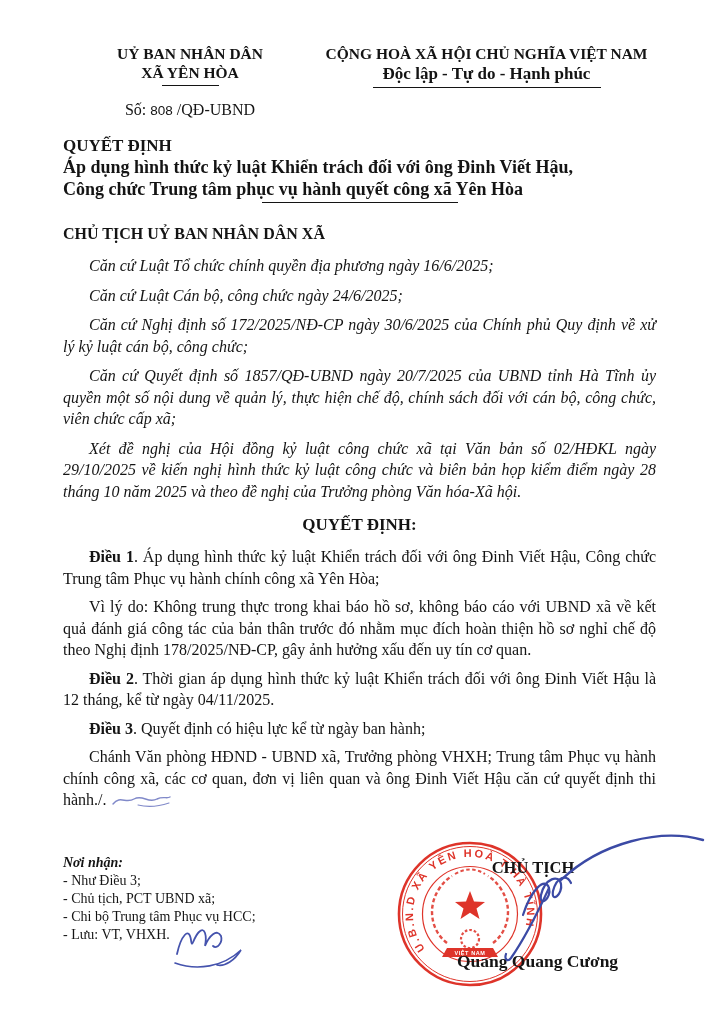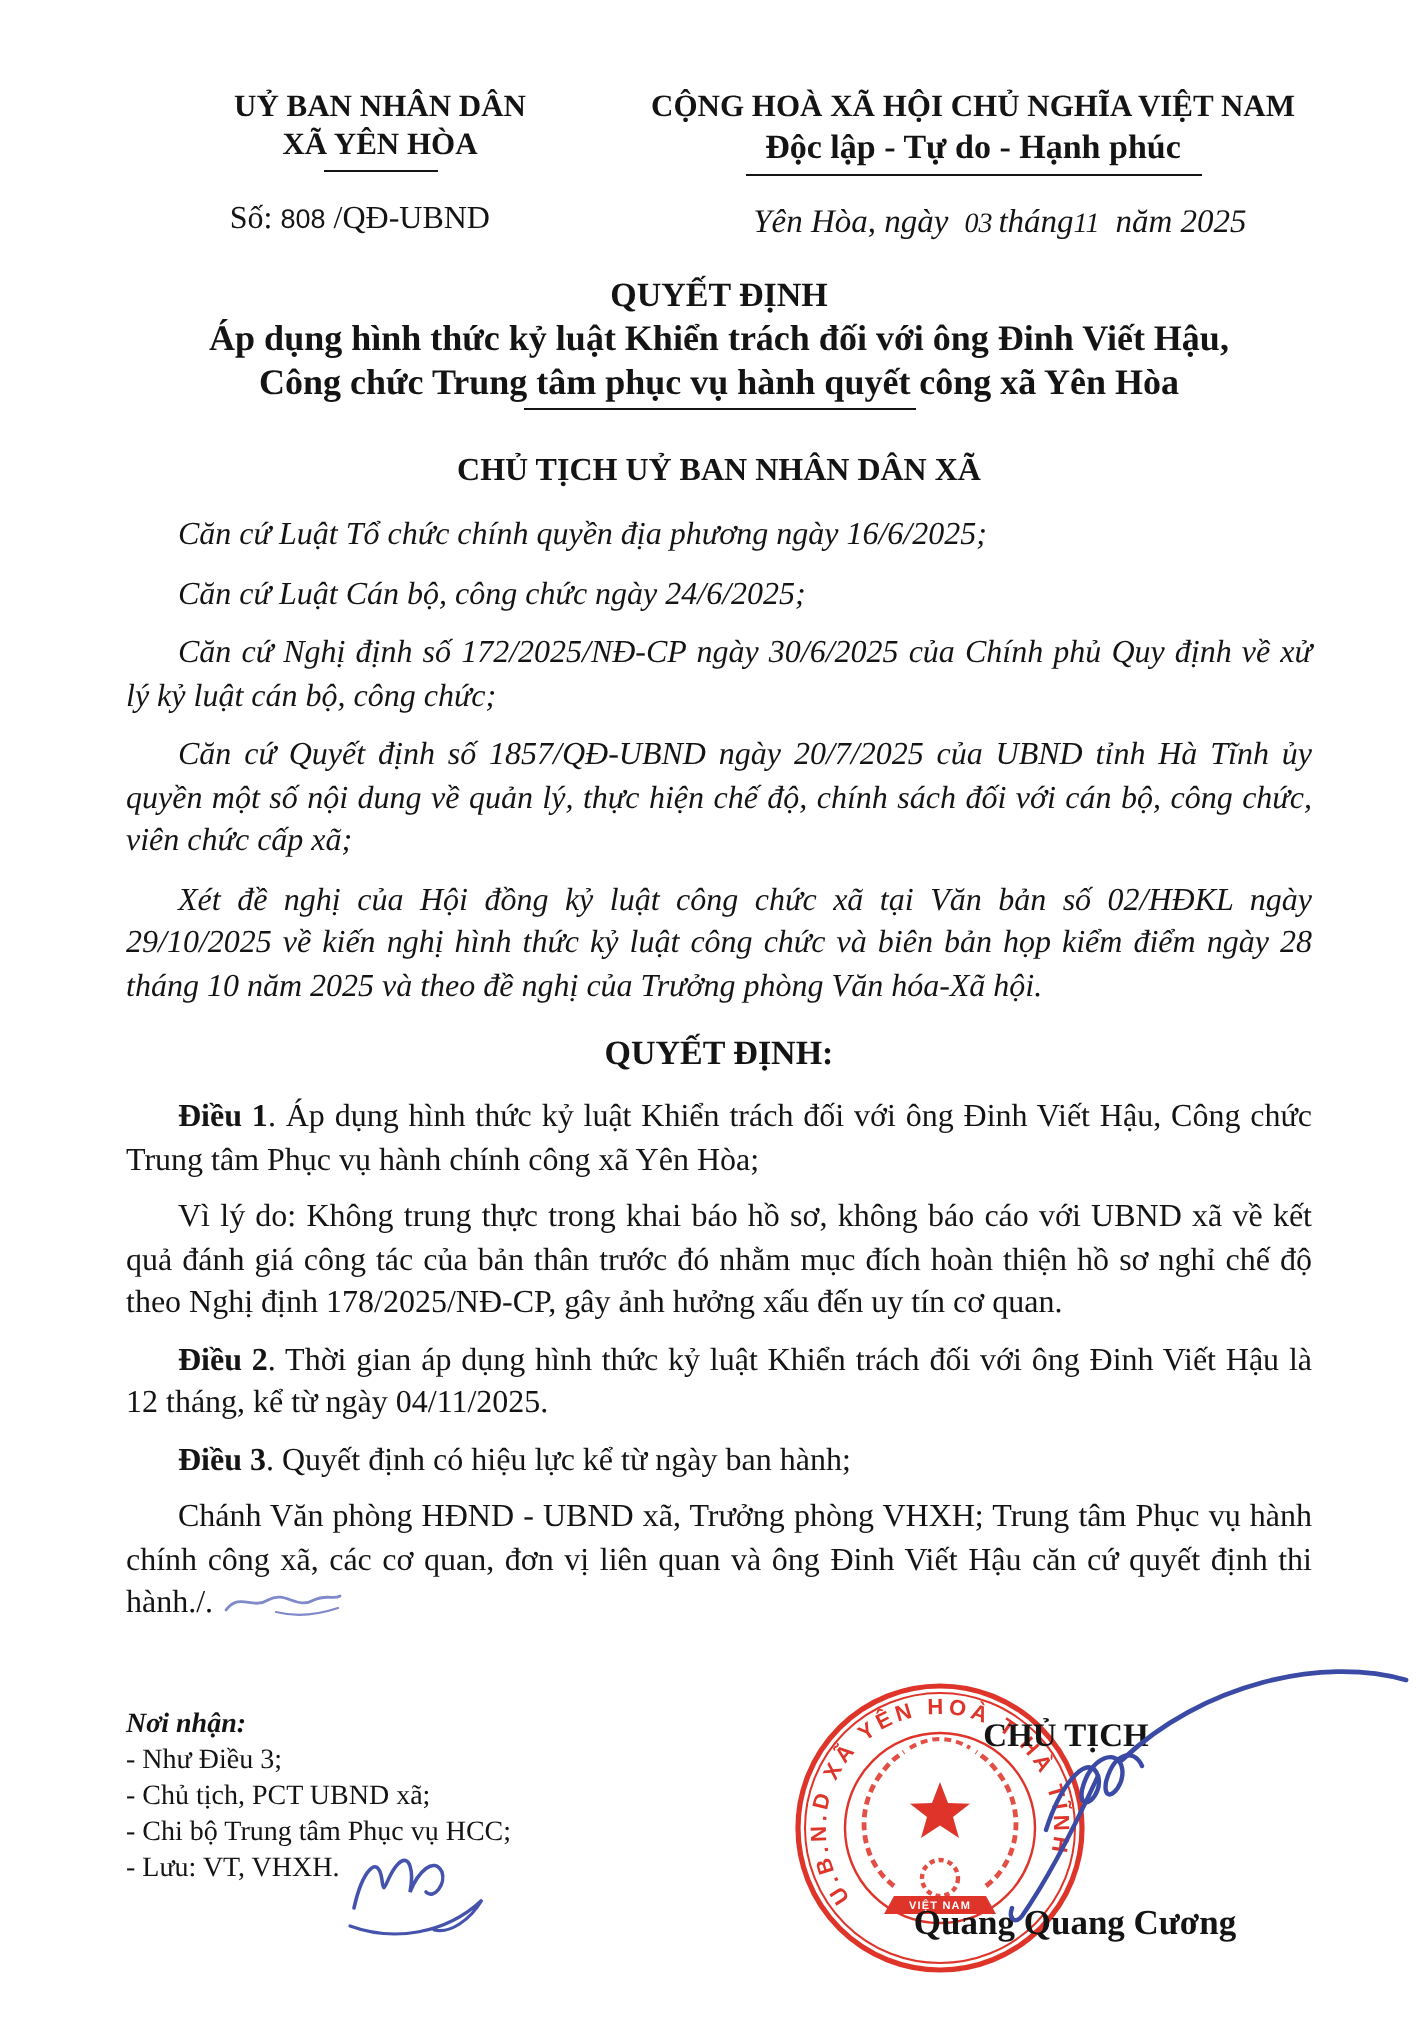--- a/index.html
+++ b/index.html
@@ -23,21 +23,21 @@
   .hr2{font-weight:bold;font-size:17px;line-height:21px;}
   .rule-s{width:57px;border-top:1.6px solid #141414;margin:3px auto 0;}
   .rule-m{width:228px;border-top:1.6px solid #141414;margin:3px auto 0;}
   .numrow{display:flex;margin-top:13px;gap:47px;}
   .num{width:254px;text-align:center;font-size:16px;}
   .num .filled{font-family:"Liberation Sans","DejaVu Sans",sans-serif;font-size:13.5px;}
   .dateline{width:339px;text-align:center;font-style:italic;font-size:16.5px;}
   .dateline .dd{font-size:14px;margin:0 3px 0 8px;}
   .dateline .mm{font-size:14px;margin-right:8px;}
   
-  .titleblock{margin-top:16px;text-align:center;}
+  .titleblock{margin-top:16px;text-align:left;}
   .t-head{font-weight:bold;font-size:17px;line-height:22px;}
   .t-sub{font-weight:bold;font-size:18px;line-height:21.5px;}
   .rule-t{width:196px;border-top:1.6px solid #141414;margin:2px auto 0;}
   .t-auth{font-weight:bold;font-size:16px;line-height:21px;margin-top:20px;}
   
   .bodytext{margin-top:11px;}
   .bodytext p{
     margin:8px 0;
     font-size:16px;line-height:21.5px;
     text-align:justify;text-indent:26px;
@@ -74,23 +74,20 @@
       <div class="hr2">Độc lập - Tự do - Hạnh phúc</div>
       <div class="rule-m"></div>
     </div>
   </div>
 
   <div class="numrow">
     <div class="num">
       <span>Số:</span>
       <span class="filled">808</span>
       <span>/QĐ-UBND</span>
-    </div>
-    <div class="dateline">
-      <span>Yên Hòa, ngày</span><span class="dd">03</span><span>tháng</span><span class="mm">11</span><span>năm 2025</span>
     </div>
   </div>
 
   <div class="titleblock">
     <div class="t-head">QUYẾT ĐỊNH</div>
     <div class="t-sub">Áp dụng hình thức kỷ luật Khiển trách đối với ông Đinh Viết Hậu,</div>
     <div class="t-sub">Công chức Trung tâm phục vụ hành quyết công xã Yên Hòa</div>
     <div class="rule-t"></div>
     <div class="t-auth">CHỦ TỊCH UỶ BAN NHÂN DÂN XÃ</div>
   </div>

